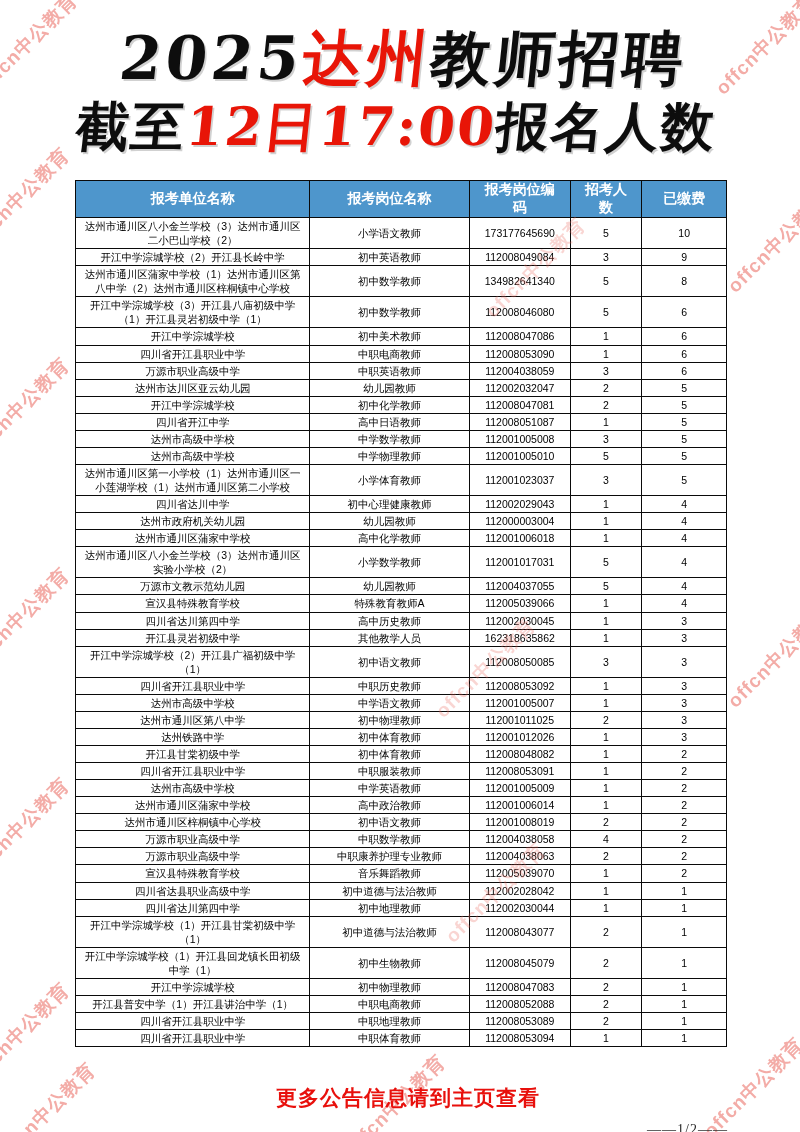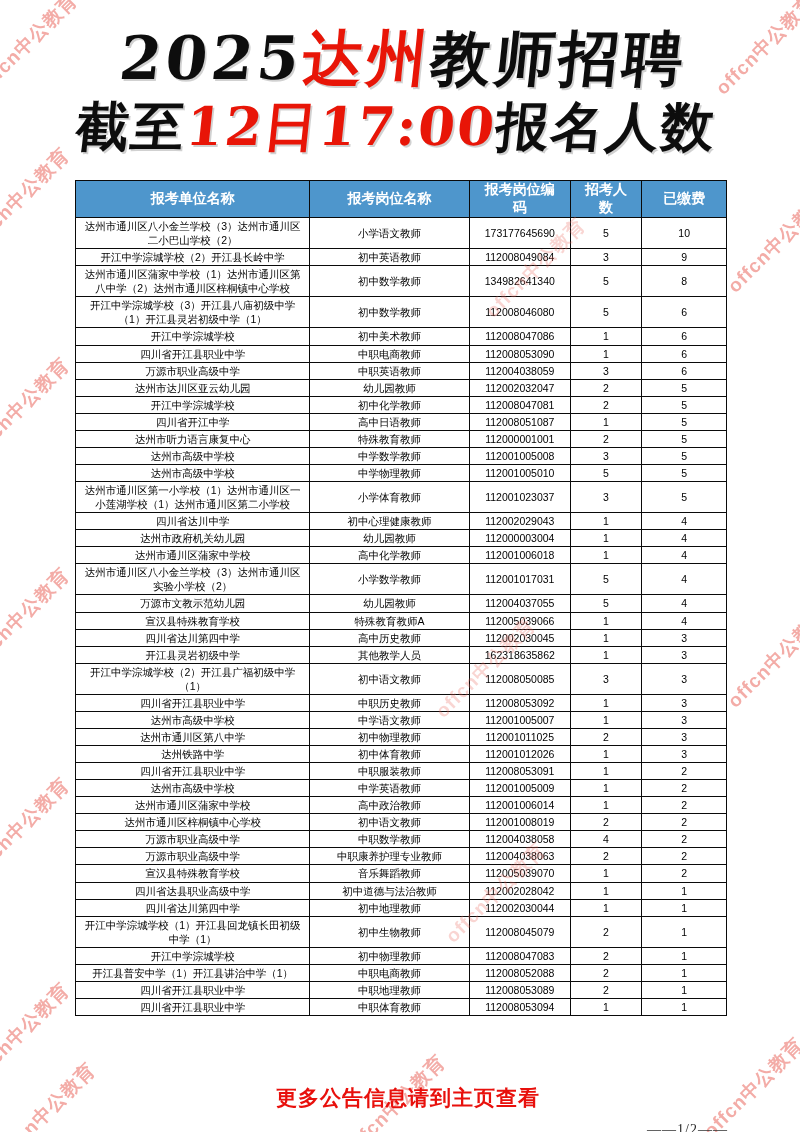--- a/index.html
+++ b/index.html
@@ -185,27 +185,20 @@
           <td>5</td>
         </tr>
         <tr>
           <td>四川省开江中学</td>
           <td>高中日语教师</td>
           <td>112008051087</td>
           <td>1</td>
           <td>5</td>
         </tr>
         <tr>
-          <td>达州市听力语言康复中心</td>
-          <td>特殊教育教师</td>
-          <td>112000001001</td>
-          <td>2</td>
-          <td>5</td>
-        </tr>
-        <tr>
           <td>达州市高级中学校</td>
           <td>中学数学教师</td>
           <td>112001005008</td>
           <td>3</td>
           <td>5</td>
         </tr>
         <tr>
           <td>达州市高级中学校</td>
           <td>中学物理教师</td>
           <td>112001005010</td>
@@ -304,20 +297,27 @@
           <td>3</td>
         </tr>
         <tr>
           <td>达州铁路中学</td>
           <td>初中体育教师</td>
           <td>112001012026</td>
           <td>1</td>
           <td>3</td>
         </tr>
         <tr>
+          <td>开江县甘棠初级中学</td>
+          <td>初中体育教师</td>
+          <td>112008048082</td>
+          <td>1</td>
+          <td>2</td>
+        </tr>
+        <tr>
           <td>四川省开江县职业中学</td>
           <td>中职服装教师</td>
           <td>112008053091</td>
           <td>1</td>
           <td>2</td>
         </tr>
         <tr>
           <td>达州市高级中学校</td>
           <td>中学英语教师</td>
           <td>112001005009</td>
@@ -364,20 +364,27 @@
           <td>初中道德与法治教师</td>
           <td>112002028042</td>
           <td>1</td>
           <td>1</td>
         </tr>
         <tr>
           <td>四川省达川第四中学</td>
           <td>初中地理教师</td>
           <td>112002030044</td>
           <td>1</td>
+          <td>1</td>
+        </tr>
+        <tr>
+          <td>开江中学淙城学校（1）开江县甘棠初级中学（1）</td>
+          <td>初中道德与法治教师</td>
+          <td>112008043077</td>
+          <td>2</td>
           <td>1</td>
         </tr>
         <tr>
           <td>开江中学淙城学校（1）开江县回龙镇长田初级中学（1）</td>
           <td>初中生物教师</td>
           <td>112008045079</td>
           <td>2</td>
           <td>1</td>
         </tr>
         <tr>

